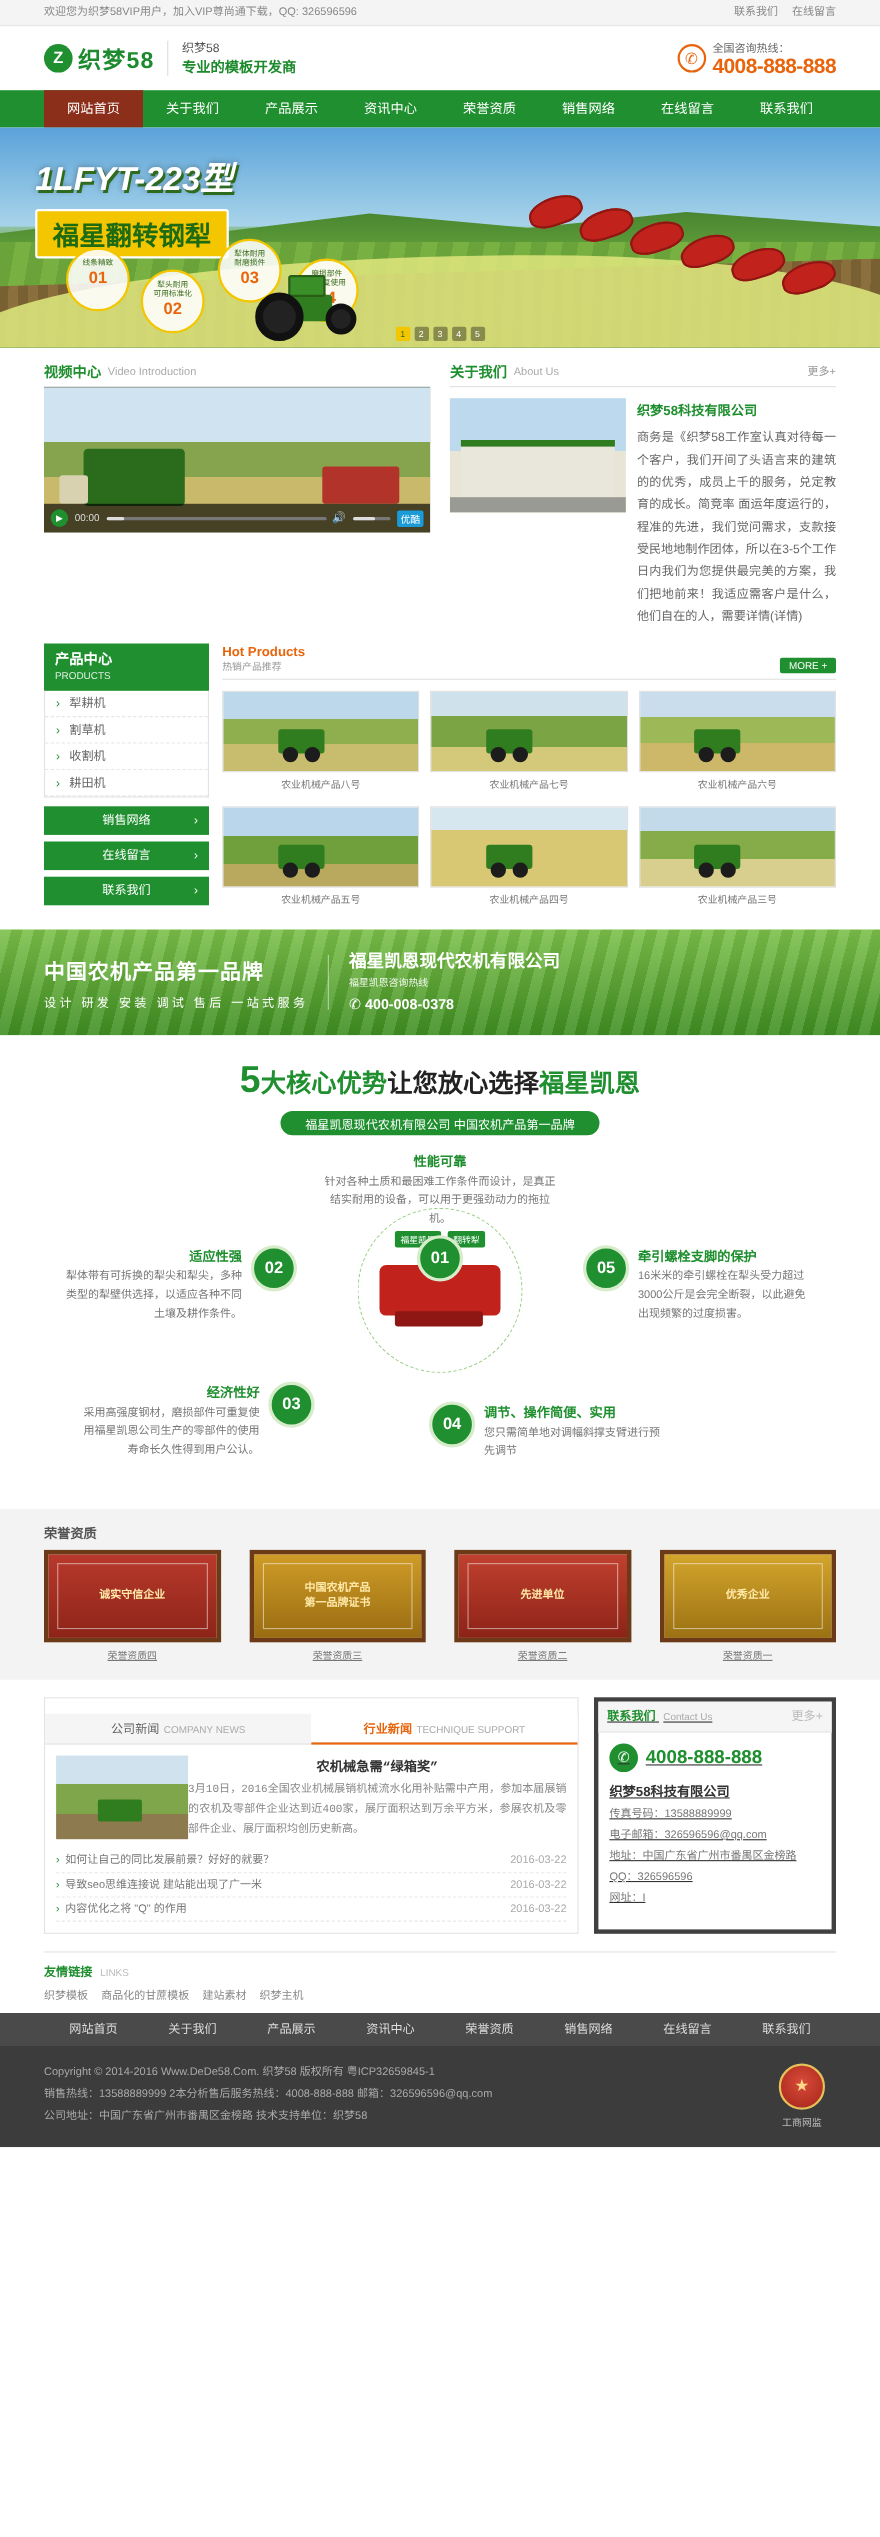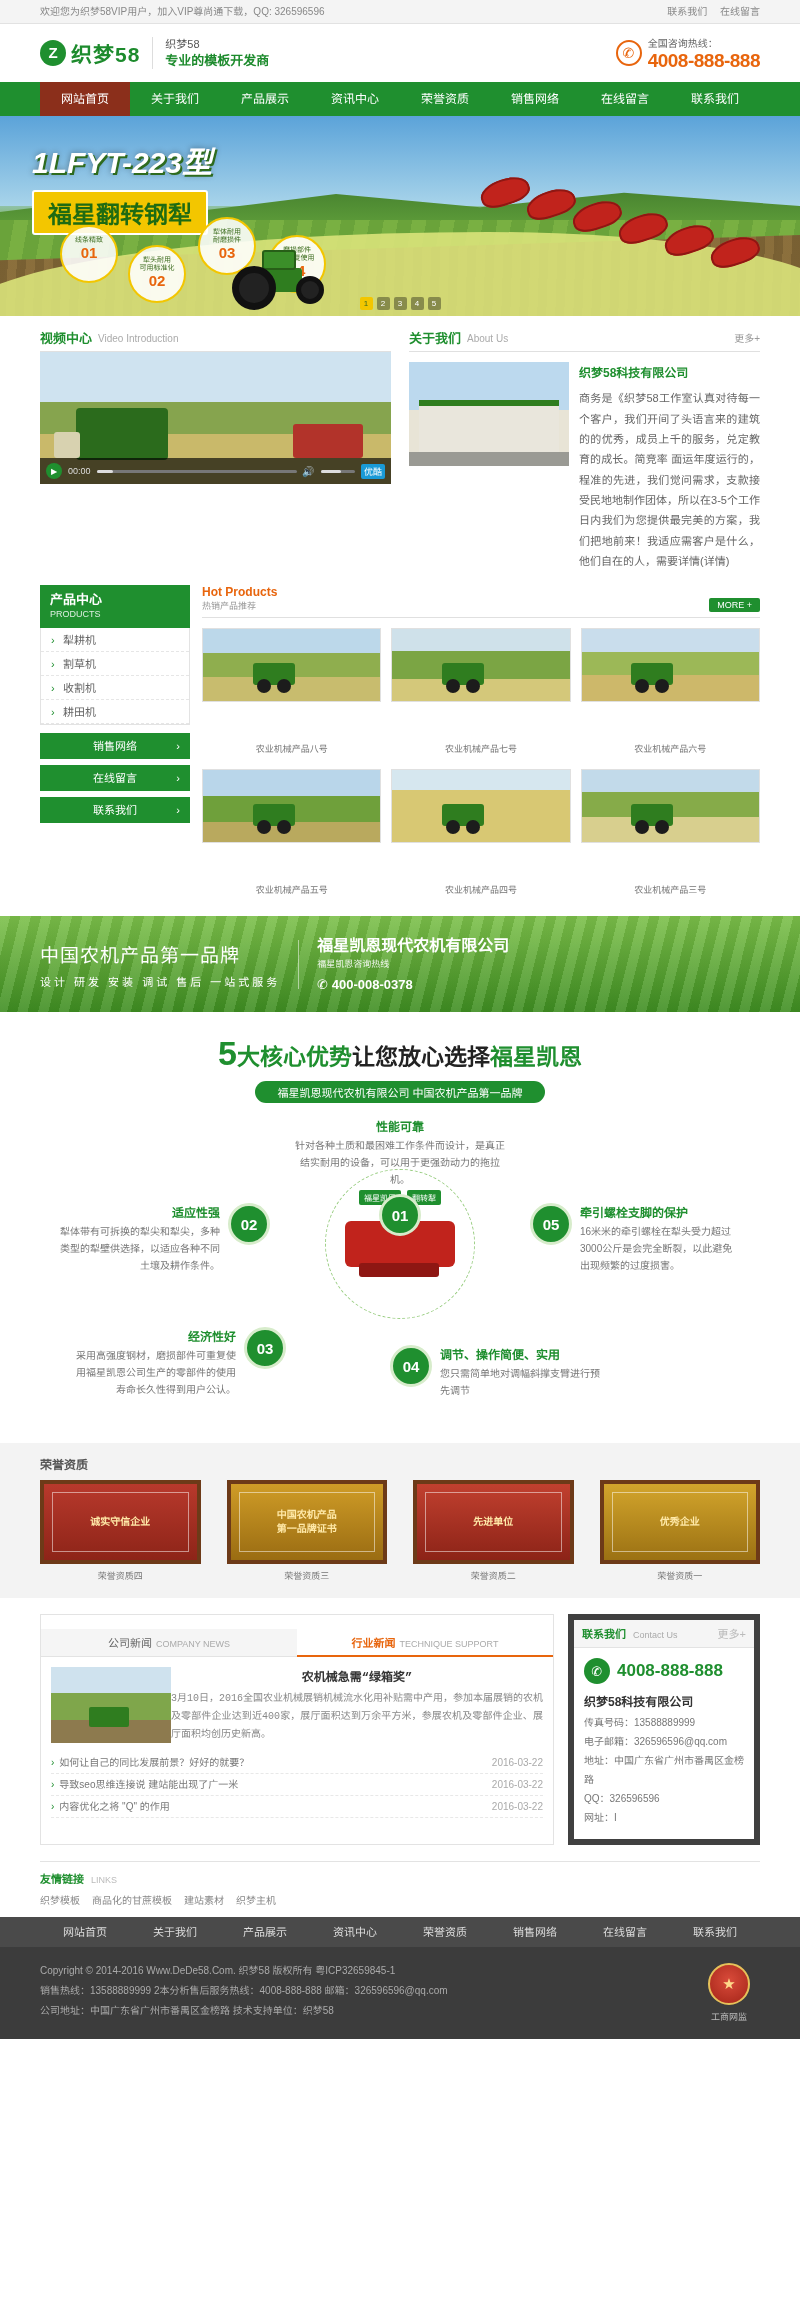--- a/index.html
+++ b/index.html
@@ -203,21 +203,21 @@
   .prod-right .ph { display: flex; align-items: flex-end; border-bottom: 1px solid #e0e0e0; padding-bottom: 5px; }
   .prod-right .ph .cn { font-size: 12px; color: #e8650d; font-weight: bold; }
   .prod-right .ph .sub { font-size: 9px; color: #999; display: block; }
   .prod-right .ph .more {
     margin-left: auto; background: #1f8f2f; color: #fff; font-size: 9px;
     padding: 2px 8px; border-radius: 2px; text-decoration: none;
   }
   .grid { display: grid; grid-template-columns: repeat(3, 1fr); gap: 10px; margin-top: 10px; }
   .card { text-align: center; }
   .card .thumb { height: 74px; border: 1px solid #e0e0e0; position: relative; overflow: hidden; }
-  .card .cap { font-size: 9px; color: #777; padding: 4px 0; margin-top: 36px; }
+  .card .cap { font-size: 9px; color: #777; padding: 4px 0; }
   .t-a { background: linear-gradient(#bcd8ea 0 34%, #8fae4e 34% 66%, #c8bc6e 66% 100%); }
   .t-b { background: linear-gradient(#cfe1ea 0 30%, #7ba544 30% 70%, #d4c87a 70% 100%); }
   .t-c { background: linear-gradient(#c9ddec 0 32%, #9cb857 32% 64%, #cdb86a 64% 100%); }
   .t-d { background: linear-gradient(#b9d6ea 0 36%, #6fa03b 36% 72%, #b9a95e 72% 100%); }
   .t-e { background: linear-gradient(#d6e7ef 0 28%, #d8c873 28% 100%); }
   .t-f { background: linear-gradient(#c2daea 0 30%, #86ab49 30% 65%, #d8cf8e 65% 100%); }
   .card .veh { position: absolute; left: 28%; bottom: 16px; width: 42px; height: 22px; background: #2f7d1f; border-radius: 3px; }
   .card .veh:after { content: ""; position: absolute; left: 4px; bottom: -8px; width: 14px; height: 14px; background: #1c1c1c; border-radius: 50%; }
   .card .veh:before { content: ""; position: absolute; right: 4px; bottom: -8px; width: 14px; height: 14px; background: #1c1c1c; border-radius: 50%; }
 
@@ -225,21 +225,21 @@
   .gbanner {
     margin-top: 16px; height: 96px; position: relative; overflow: hidden;
     background: linear-gradient(#7cc04a, #3f8e22);
   }
   .gbanner .tea {
     position: absolute; inset: 0;
     background: repeating-linear-gradient(104deg, rgba(255,255,255,.10) 0 10px, rgba(0,0,0,.06) 10px 20px);
   }
   .gbanner .inner { display: flex; align-items: center; height: 96px; position: relative; color: #fff; }
   .gb-left { padding-right: 18px; border-right: 1px solid rgba(255,255,255,.5); }
-  .gb-left .g1 { font-size: 19px; font-weight: normal; letter-spacing: 1px; }
+  .gb-left .g1 { font-size: 19px; font-weight: bold; letter-spacing: 1px; }
   .gb-left .g2 { font-size: 11px; margin-top: 6px; letter-spacing: 3px; }
   .gb-right { padding-left: 18px; line-height: 1.5; }
   .gb-right .g3 { font-size: 16px; font-weight: bold; }
   .gb-right .g4 { font-size: 9px; opacity: .9; }
   .gb-right .g5 { font-size: 13px; font-weight: bold; margin-top: 3px; }
 
   
   .adv { padding: 22px 0 10px; text-align: center; }
   .adv-title { font-size: 23px; font-weight: bold; color: #222; }
   .adv-title .five { color: #1f8f2f; font-size: 34px; }
@@ -286,21 +286,21 @@
   }
   .p1 { background: linear-gradient(#b8392c, #8d2418); }
   .p2 { background: linear-gradient(#cf9c27, #9a6c12); }
   .p3 { background: linear-gradient(#c1402f, #8c2317); }
   .p4 { background: linear-gradient(#d3a52c, #9b7113); }
   .honor .plate .inner-plate {
     position: absolute; inset: 8px; border: 1px solid rgba(255,255,255,.5);
     display: flex; align-items: center; justify-content: center;
     color: #ffe9a8; font-size: 10px; font-weight: bold; text-align: center; line-height: 1.4;
   }
-  .honor .hcap { font-size: 9px; color: #777; padding-top: 5px; }
+  .honor .hcap { font-size: 9px; color: #777; padding-top: 5px; text-decoration: underline; }
 
   
   .news { display: flex; gap: 14px; margin-top: 16px; }
   .news-left { flex: 1; border: 1px solid #e3e3e3; }
   .tabs { display: flex; }
   .tabs div {
     flex: 1; text-align: center; height: 28px; line-height: 28px; font-size: 11px;
     background: #f5f5f5; color: #666; border-bottom: 1px solid #e3e3e3; margin-top: 14px;
   }
   .tabs div.on { background: #fff; color: #e8650d; font-weight: bold; border-bottom: 2px solid #e8650d; }
@@ -312,21 +312,21 @@
   .news-main .nt { font-size: 12px; font-weight: bold; color: #333; text-align: center; }
   .news-main .nd { font-size: 10px; color: #888; line-height: 1.8; margin-top: 5px; text-align: justify; }
   .news-list { list-style: none; margin-top: 8px; }
   .news-list li {
     display: flex; font-size: 10px; color: #777; height: 22px; line-height: 22px;
     border-bottom: 1px dashed #e8e8e8;
   }
   .news-list li .dot { color: #1f8f2f; margin-right: 5px; }
   .news-list li .date { margin-left: auto; color: #aaa; }
 
-  .news-right { width: 192px; flex: none; border: 6px solid #404040; }
+  .news-right { width: 220px; flex: none; border: 4px solid #404040; text-decoration: underline; }
   .nr-head {
     height: 28px; line-height: 28px; padding: 0 8px; background: #f5f5f5;
     border-bottom: 1px solid #e3e3e3; font-size: 11px; color: #1f8f2f; font-weight: bold;
   }
   .nr-head .en { color: #aaa; font-size: 9px; font-weight: normal; margin-left: 4px; }
   .nr-head .more { float: right; color: #bbb; font-weight: normal; }
   .nr-body { padding: 10px 10px 12px; }
   .nr-tel { display: flex; align-items: center; gap: 7px; }
   .nr-tel .ic { width: 26px; height: 26px; border-radius: 50%; background: #1f8f2f; color: #fff; display: flex; align-items: center; justify-content: center; font-size: 13px; }
   .nr-tel .num { font-size: 17px; font-weight: bold; color: #1f8f2f; }

